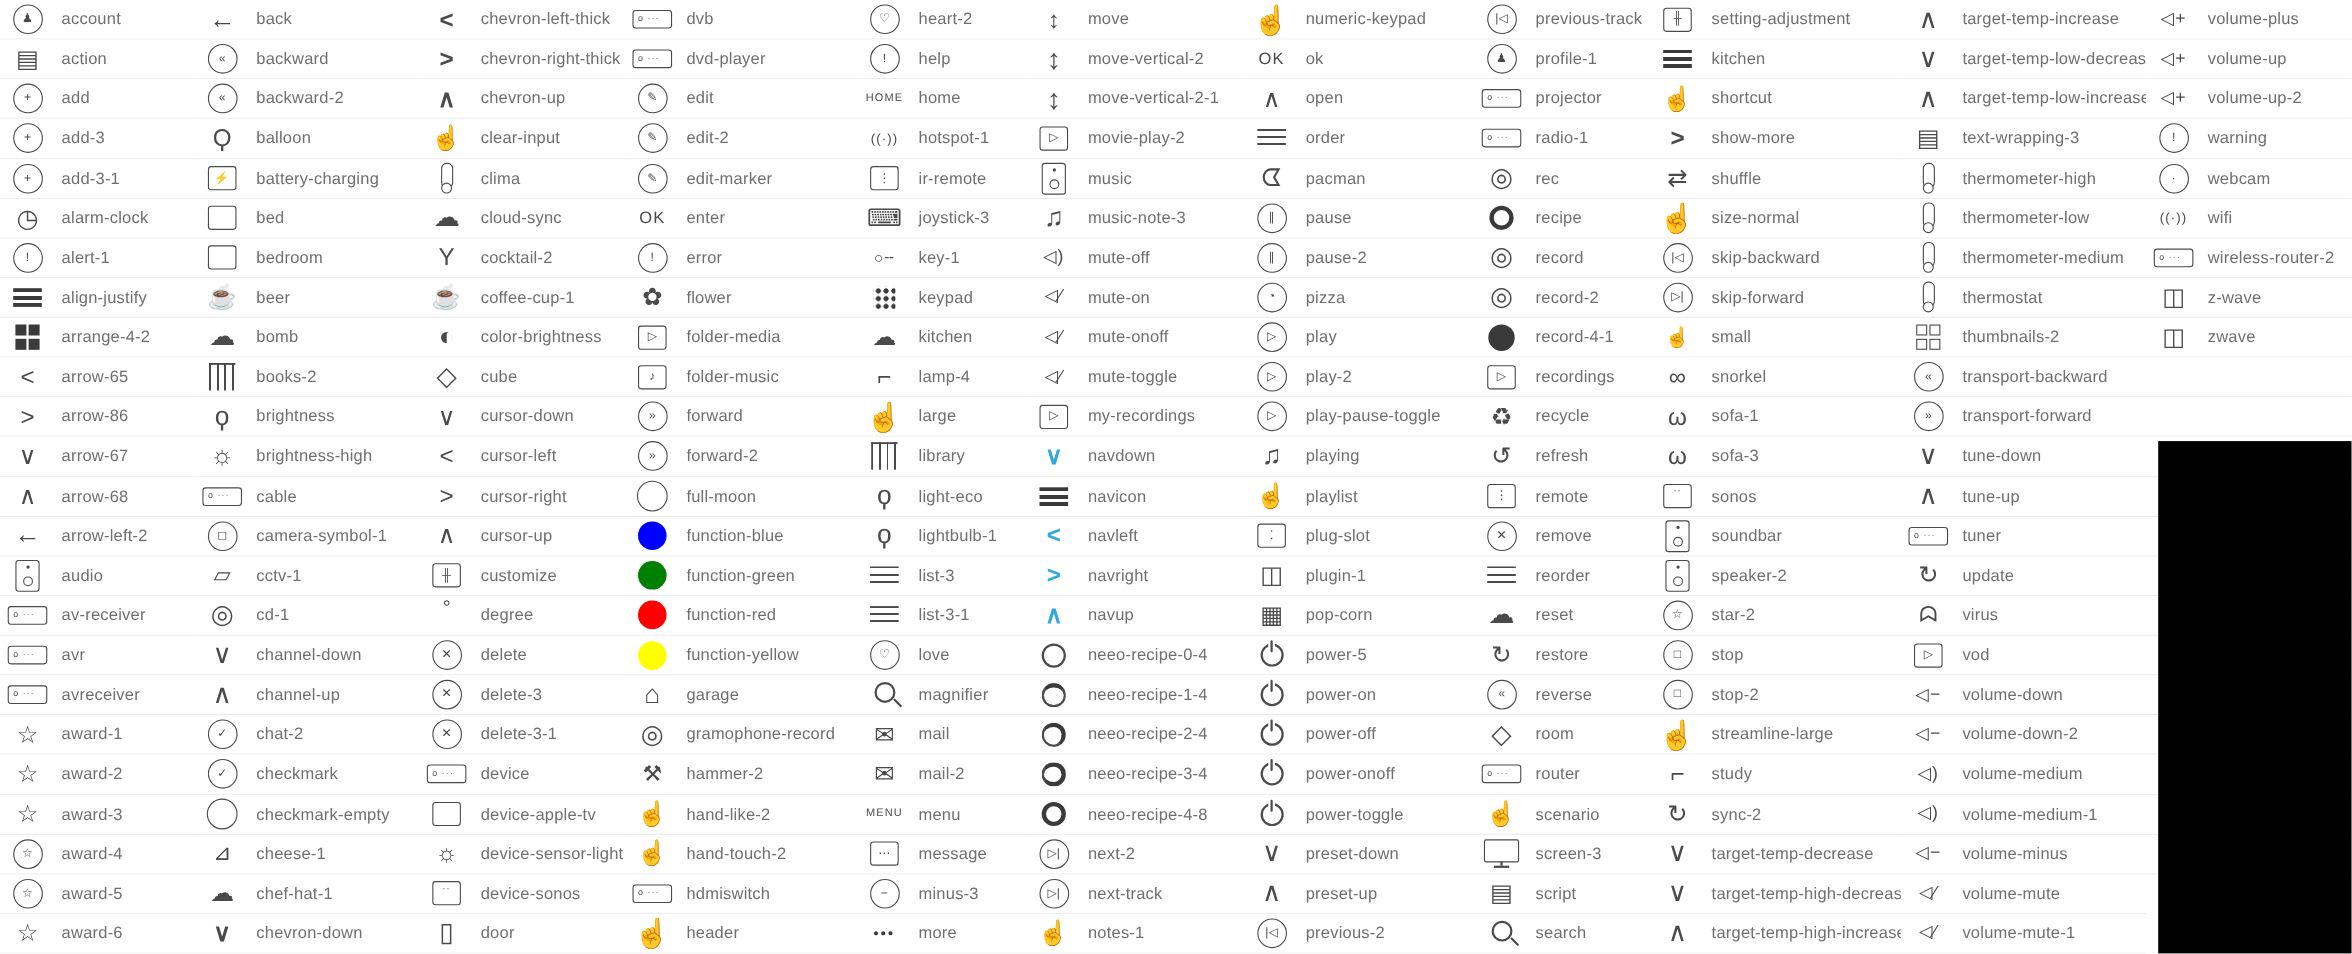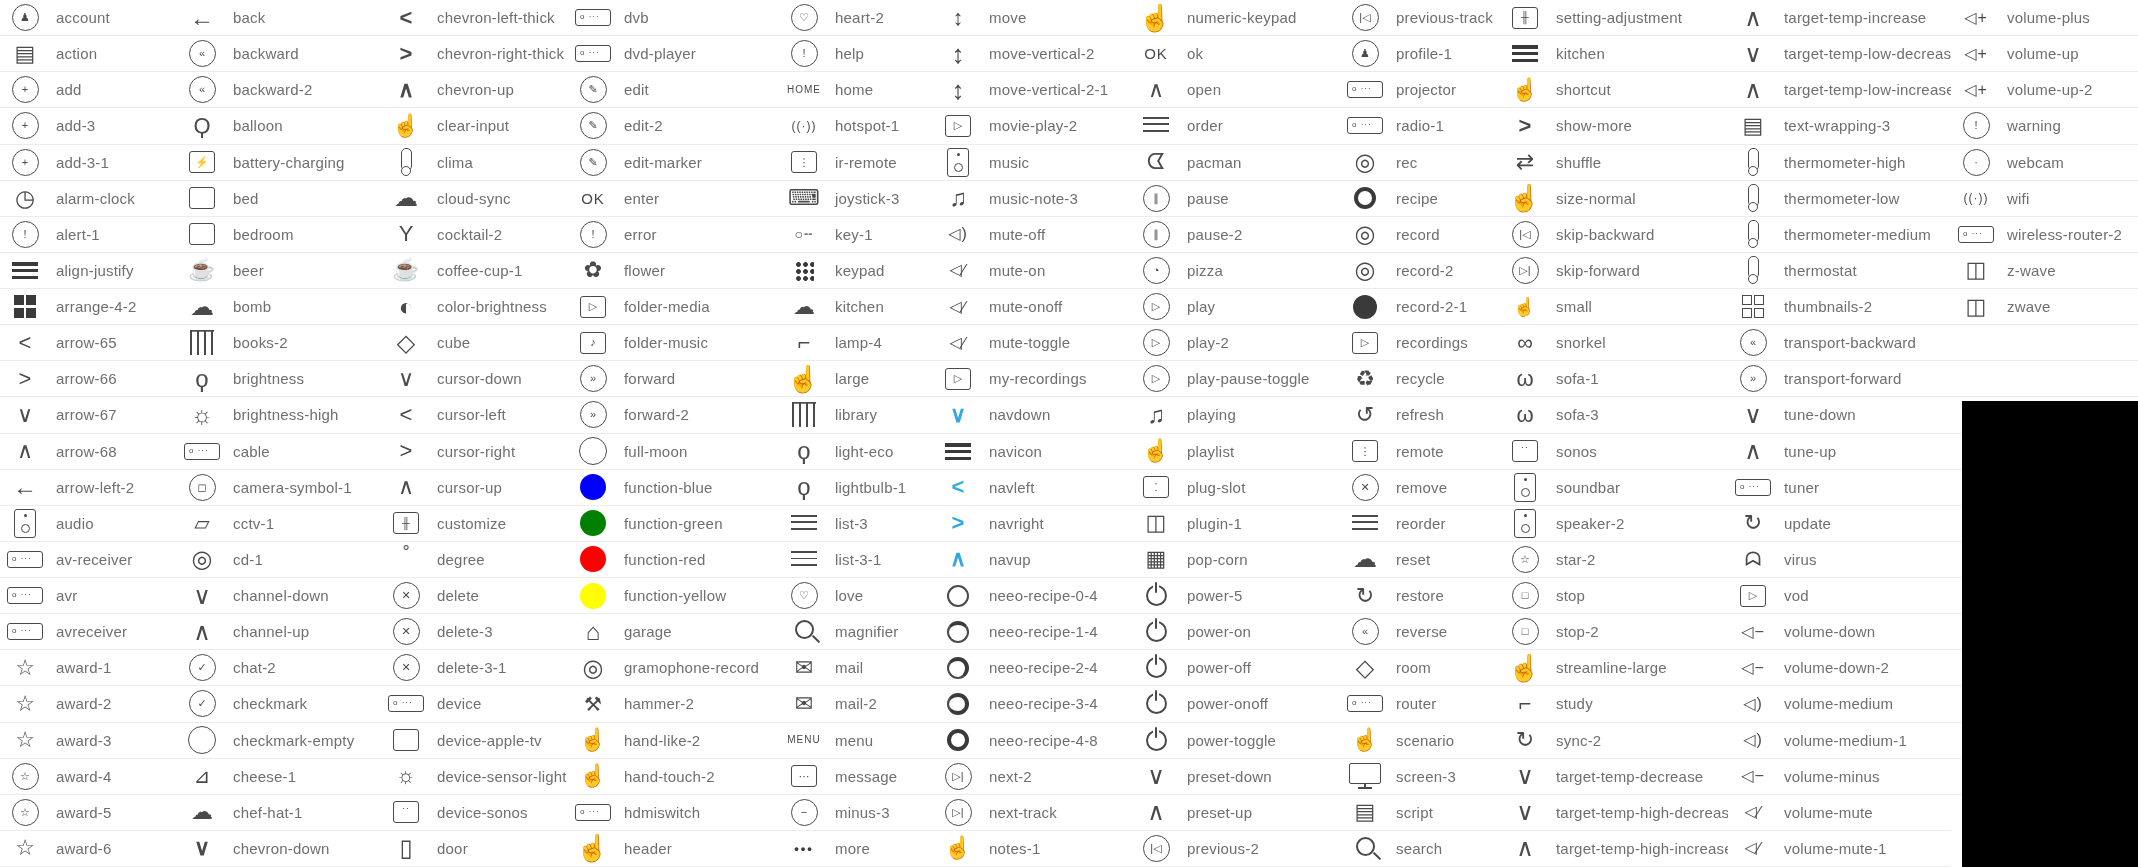--- a/index.html
+++ b/index.html
@@ -131,21 +131,21 @@
       <div class="cell">
         <span class="icn">
           <span class="gl" style="font-size: 22px;">&lt;</span>
         </span>
         <span class="lbl">arrow-65</span>
       </div>
       <div class="cell">
         <span class="icn">
           <span class="gl" style="font-size: 22px;">&gt;</span>
         </span>
-        <span class="lbl">arrow-66</span>
+        <span class="lbl">arrow-86</span>
       </div>
       <div class="cell">
         <span class="icn">
           <span class="gl" style="font-size: 22px;">∨</span>
         </span>
         <span class="lbl">arrow-67</span>
       </div>
       <div class="cell">
         <span class="icn">
           <span class="gl" style="font-size: 22px;">∧</span>
@@ -1127,21 +1127,21 @@
       <div class="cell">
         <span class="icn">
           <span class="gl" style="font-size: 24px;">◎</span>
         </span>
         <span class="lbl">record-2</span>
       </div>
       <div class="cell">
         <span class="icn">
           <span class="dotf dk"></span>
         </span>
-        <span class="lbl">record-2-1</span>
+        <span class="lbl">record-4-1</span>
       </div>
       <div class="cell">
         <span class="icn">
           <span class="boxshape">▷</span>
         </span>
         <span class="lbl">recordings</span>
       </div>
       <div class="cell">
         <span class="icn">
           <span class="gl" style="font-size: 22px;">♻</span>

